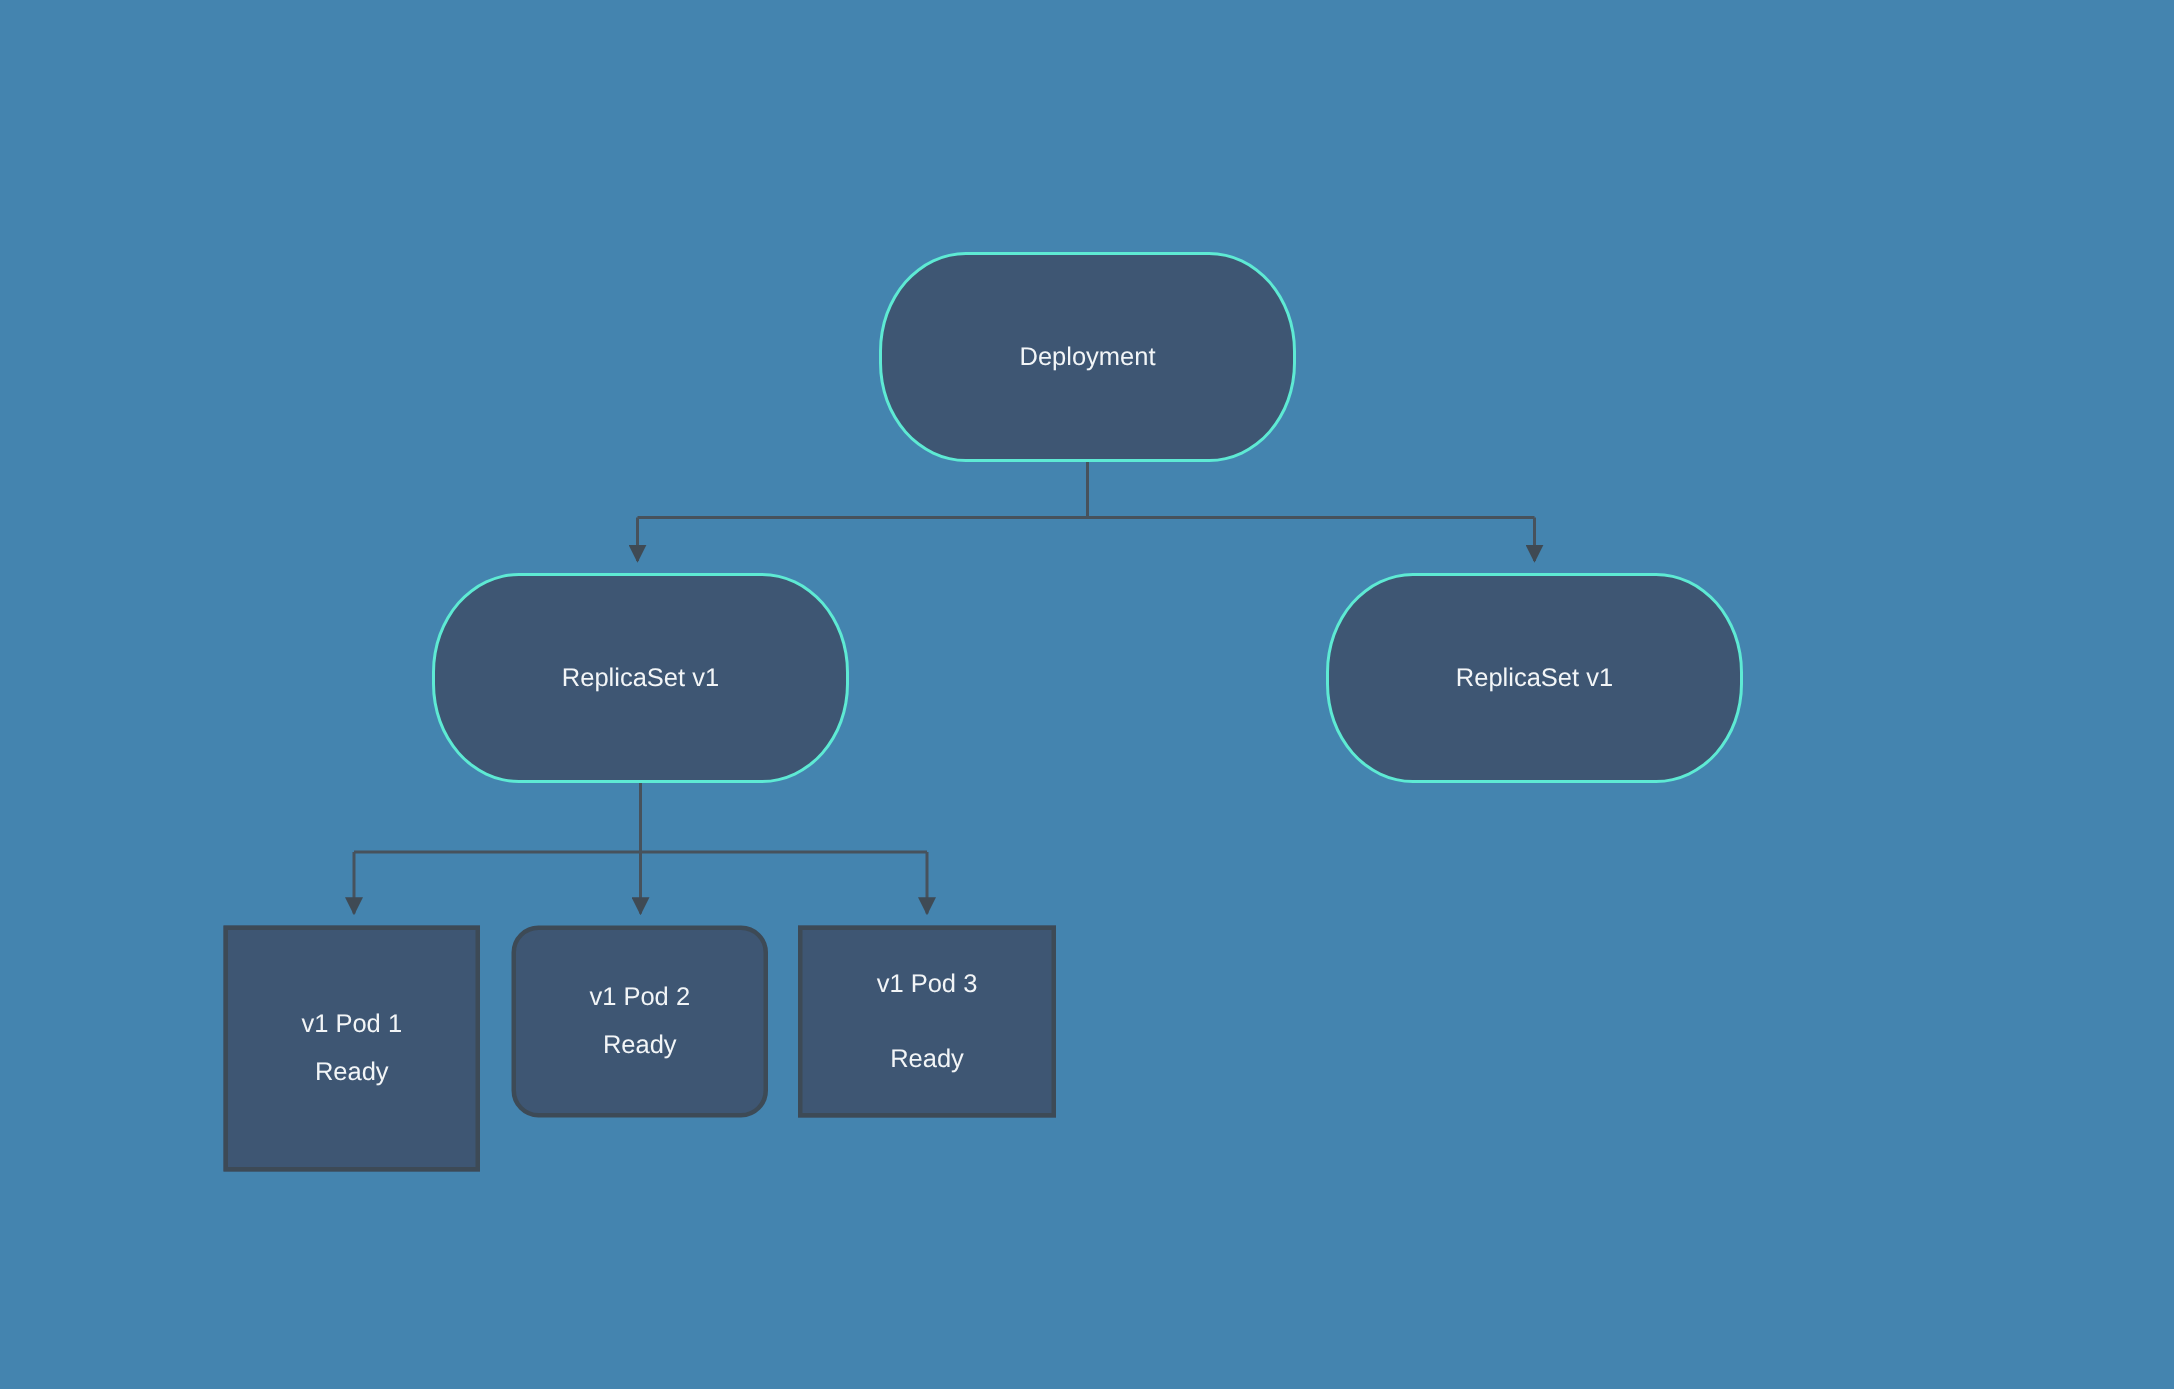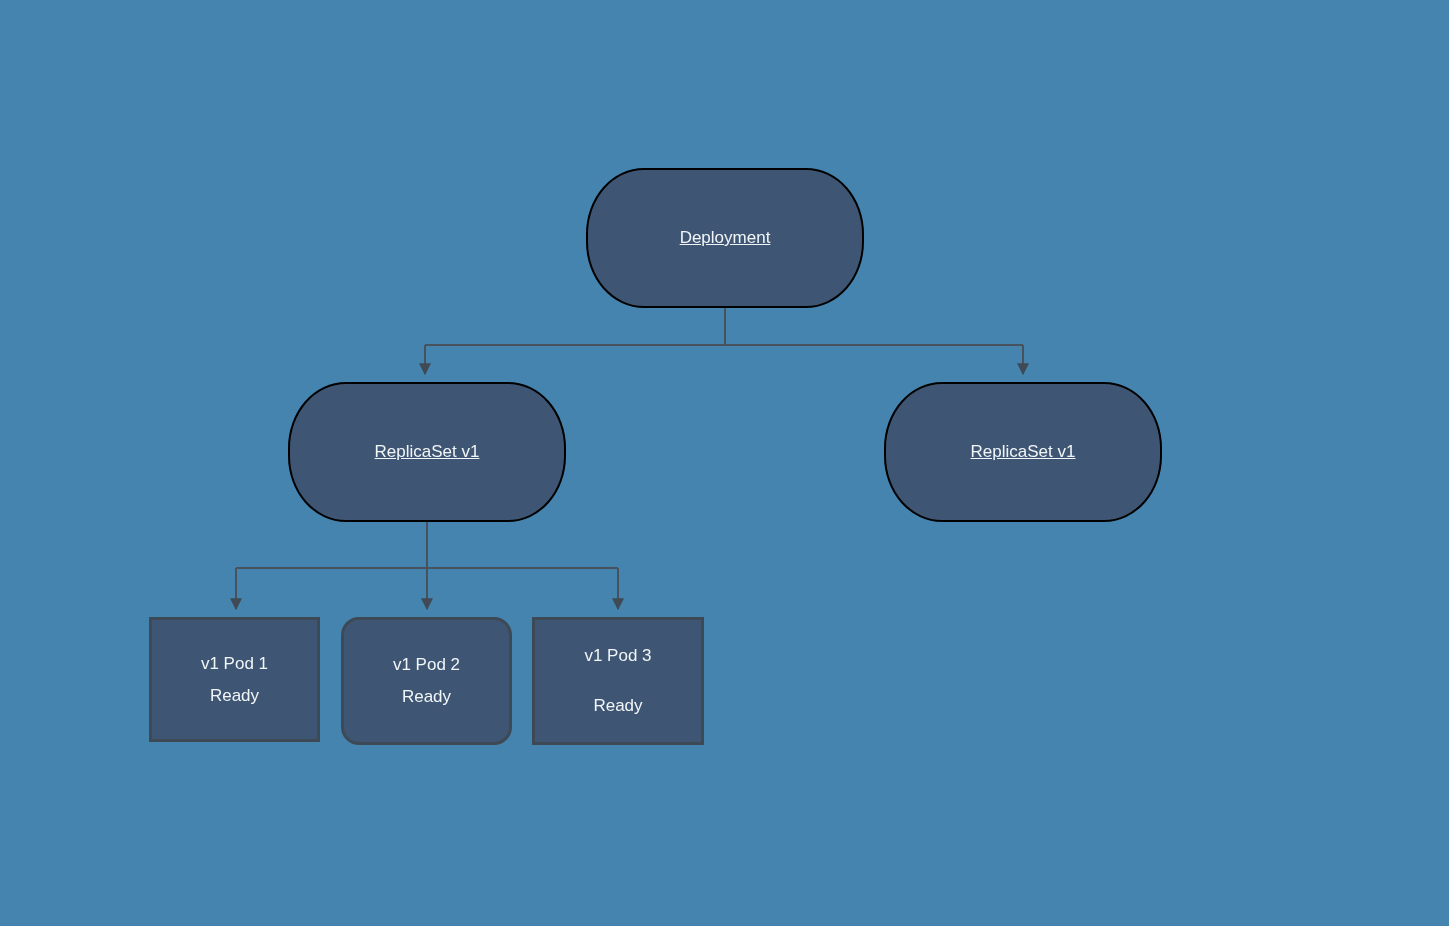--- a/index.html
+++ b/index.html
@@ -28,36 +28,35 @@
     flex-direction: column;
     align-items: center;
     justify-content: center;
     background: #3e5673;
     box-sizing: border-box;
     color: #f2f5f7;
     font-size: 17px;
     text-align: center;
   }
   .node.stadium {
-    border: 2px solid #000000;
+    border: 2px solid #5eead4;
     border-radius: 58px / 66px;
-    text-decoration: underline;
   }
   .node.rect {
     border: 3px solid #3d4a56;
   }
   .node .label {
     display: block;
     line-height: 32px;
     white-space: nowrap;
   }
   #node-deployment      { left: 586px; top: 168px; width: 278px; height: 140px; }
   #node-replicaset-left { left: 288px; top: 382px; width: 278px; height: 140px; }
   #node-replicaset-right{ left: 884px; top: 382px; width: 278px; height: 140px; }
-  #node-pod1            { left: 149px; top: 617px; width: 171px; height: 125px; }
+  #node-pod1            { left: 149px; top: 617px; width: 171px; height: 164px; }
   #node-pod2            { left: 341px; top: 617px; width: 171px; height: 128px; border-radius: 18px; }
   #node-pod3            { left: 532px; top: 617px; width: 172px; height: 128px; gap: 18px; }
   .edge {
     stroke: #47525c;
     stroke-width: 2;
     fill: none;
   }
 </style>
 </head>
 <body>

